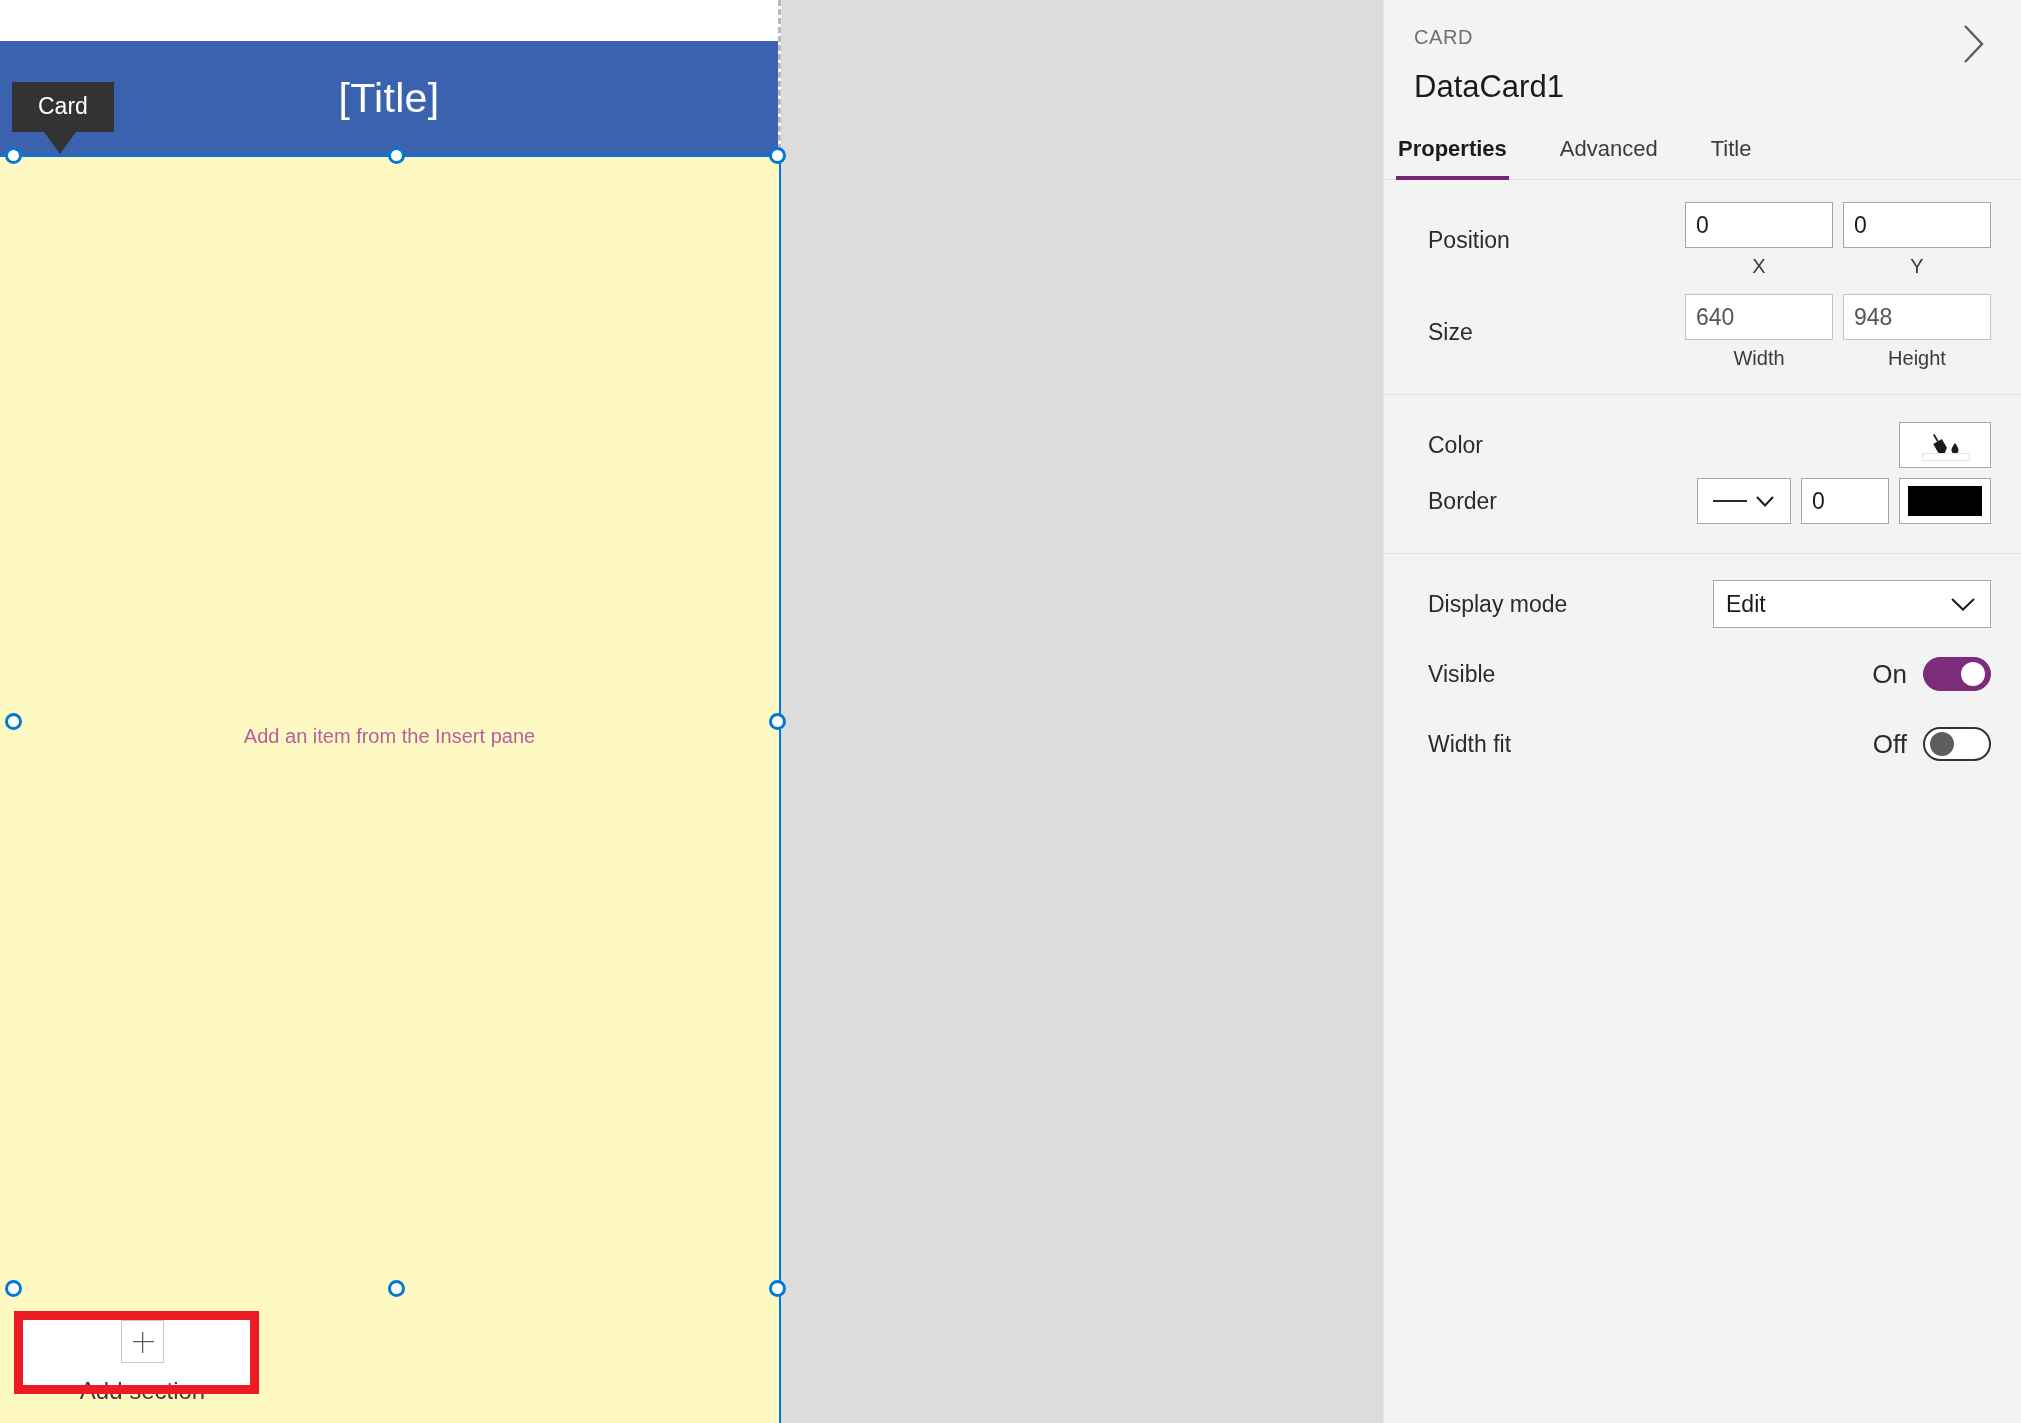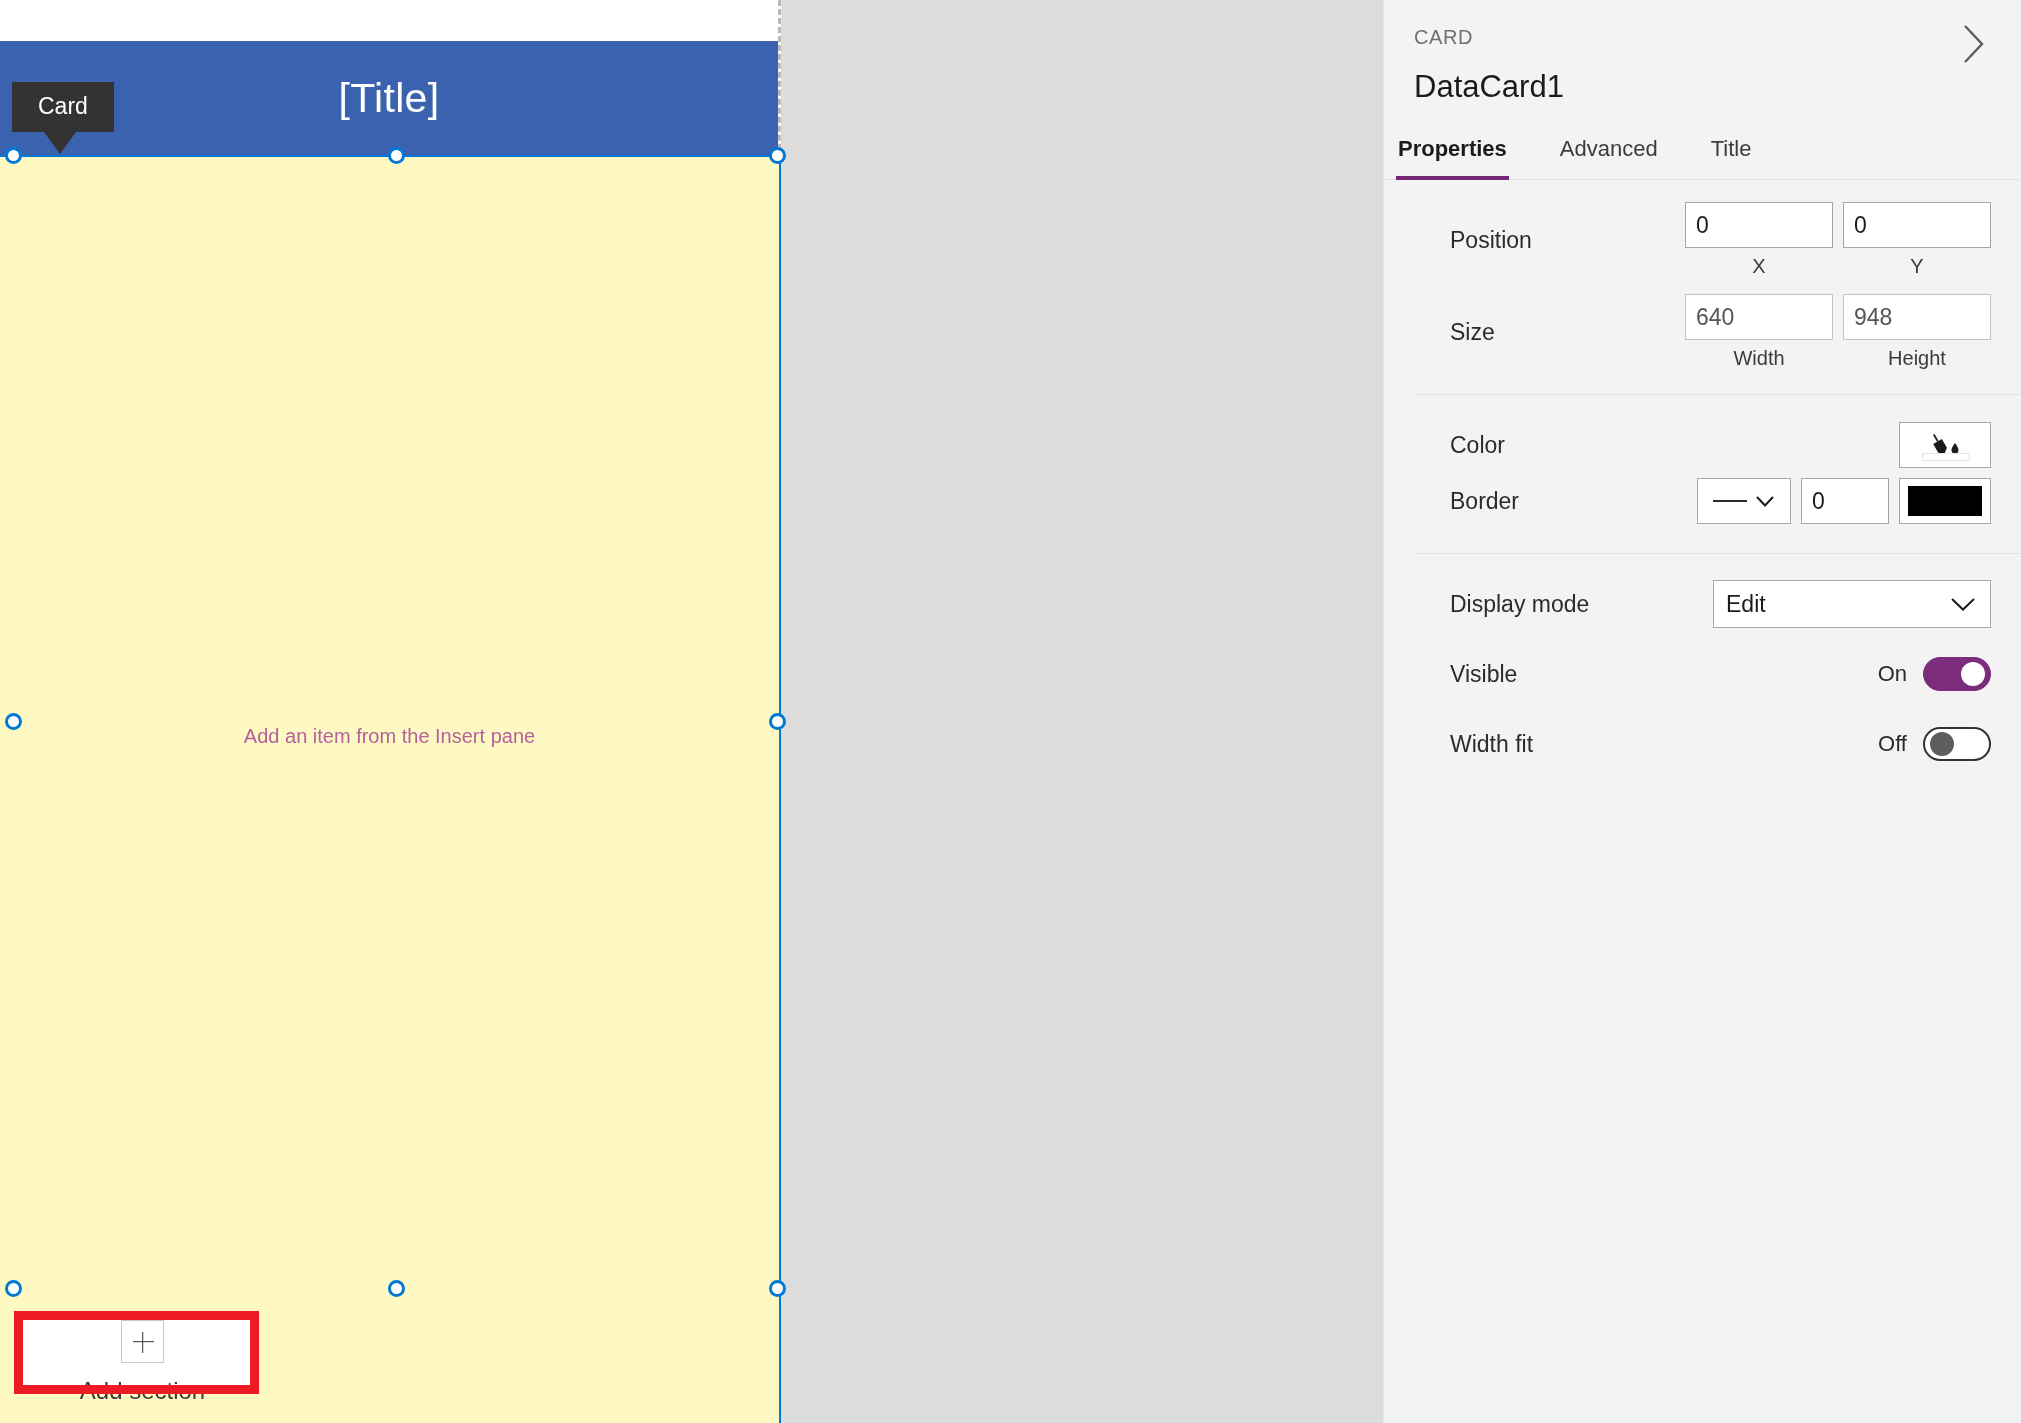--- a/index.html
+++ b/index.html
@@ -240,23 +240,22 @@
     position: relative;
     top: 1px;
   }
   .tab.active {
     font-weight: 700;
     color: #1b1b1b;
     border-bottom-color: #742774;
   }
 
   .section {
-    padding: 22px 30px 24px 34px;
+    padding: 22px 30px 24px 44px;
     border-bottom: 1px solid #e1e1e1;
-    margin-left: 32px;
   }
   .section.no-border { border-bottom: none; }
 
   .prop-row {
     display: flex;
     align-items: center;
     min-height: 56px;
   }
   .prop-label {
     font-size: 23px;
@@ -365,21 +364,21 @@
     font-size: 23px;
     color: #1b1b1b;
   }
 
   .toggle-wrap {
     display: flex;
     align-items: center;
     gap: 16px;
   }
   .toggle-state {
-    font-size: 22px;
+    font-size: 26px;
     color: #2b2b2b;
   }
   .toggle {
     width: 68px;
     height: 34px;
     border-radius: 17px;
     position: relative;
     cursor: pointer;
     flex: 0 0 auto;
   }

